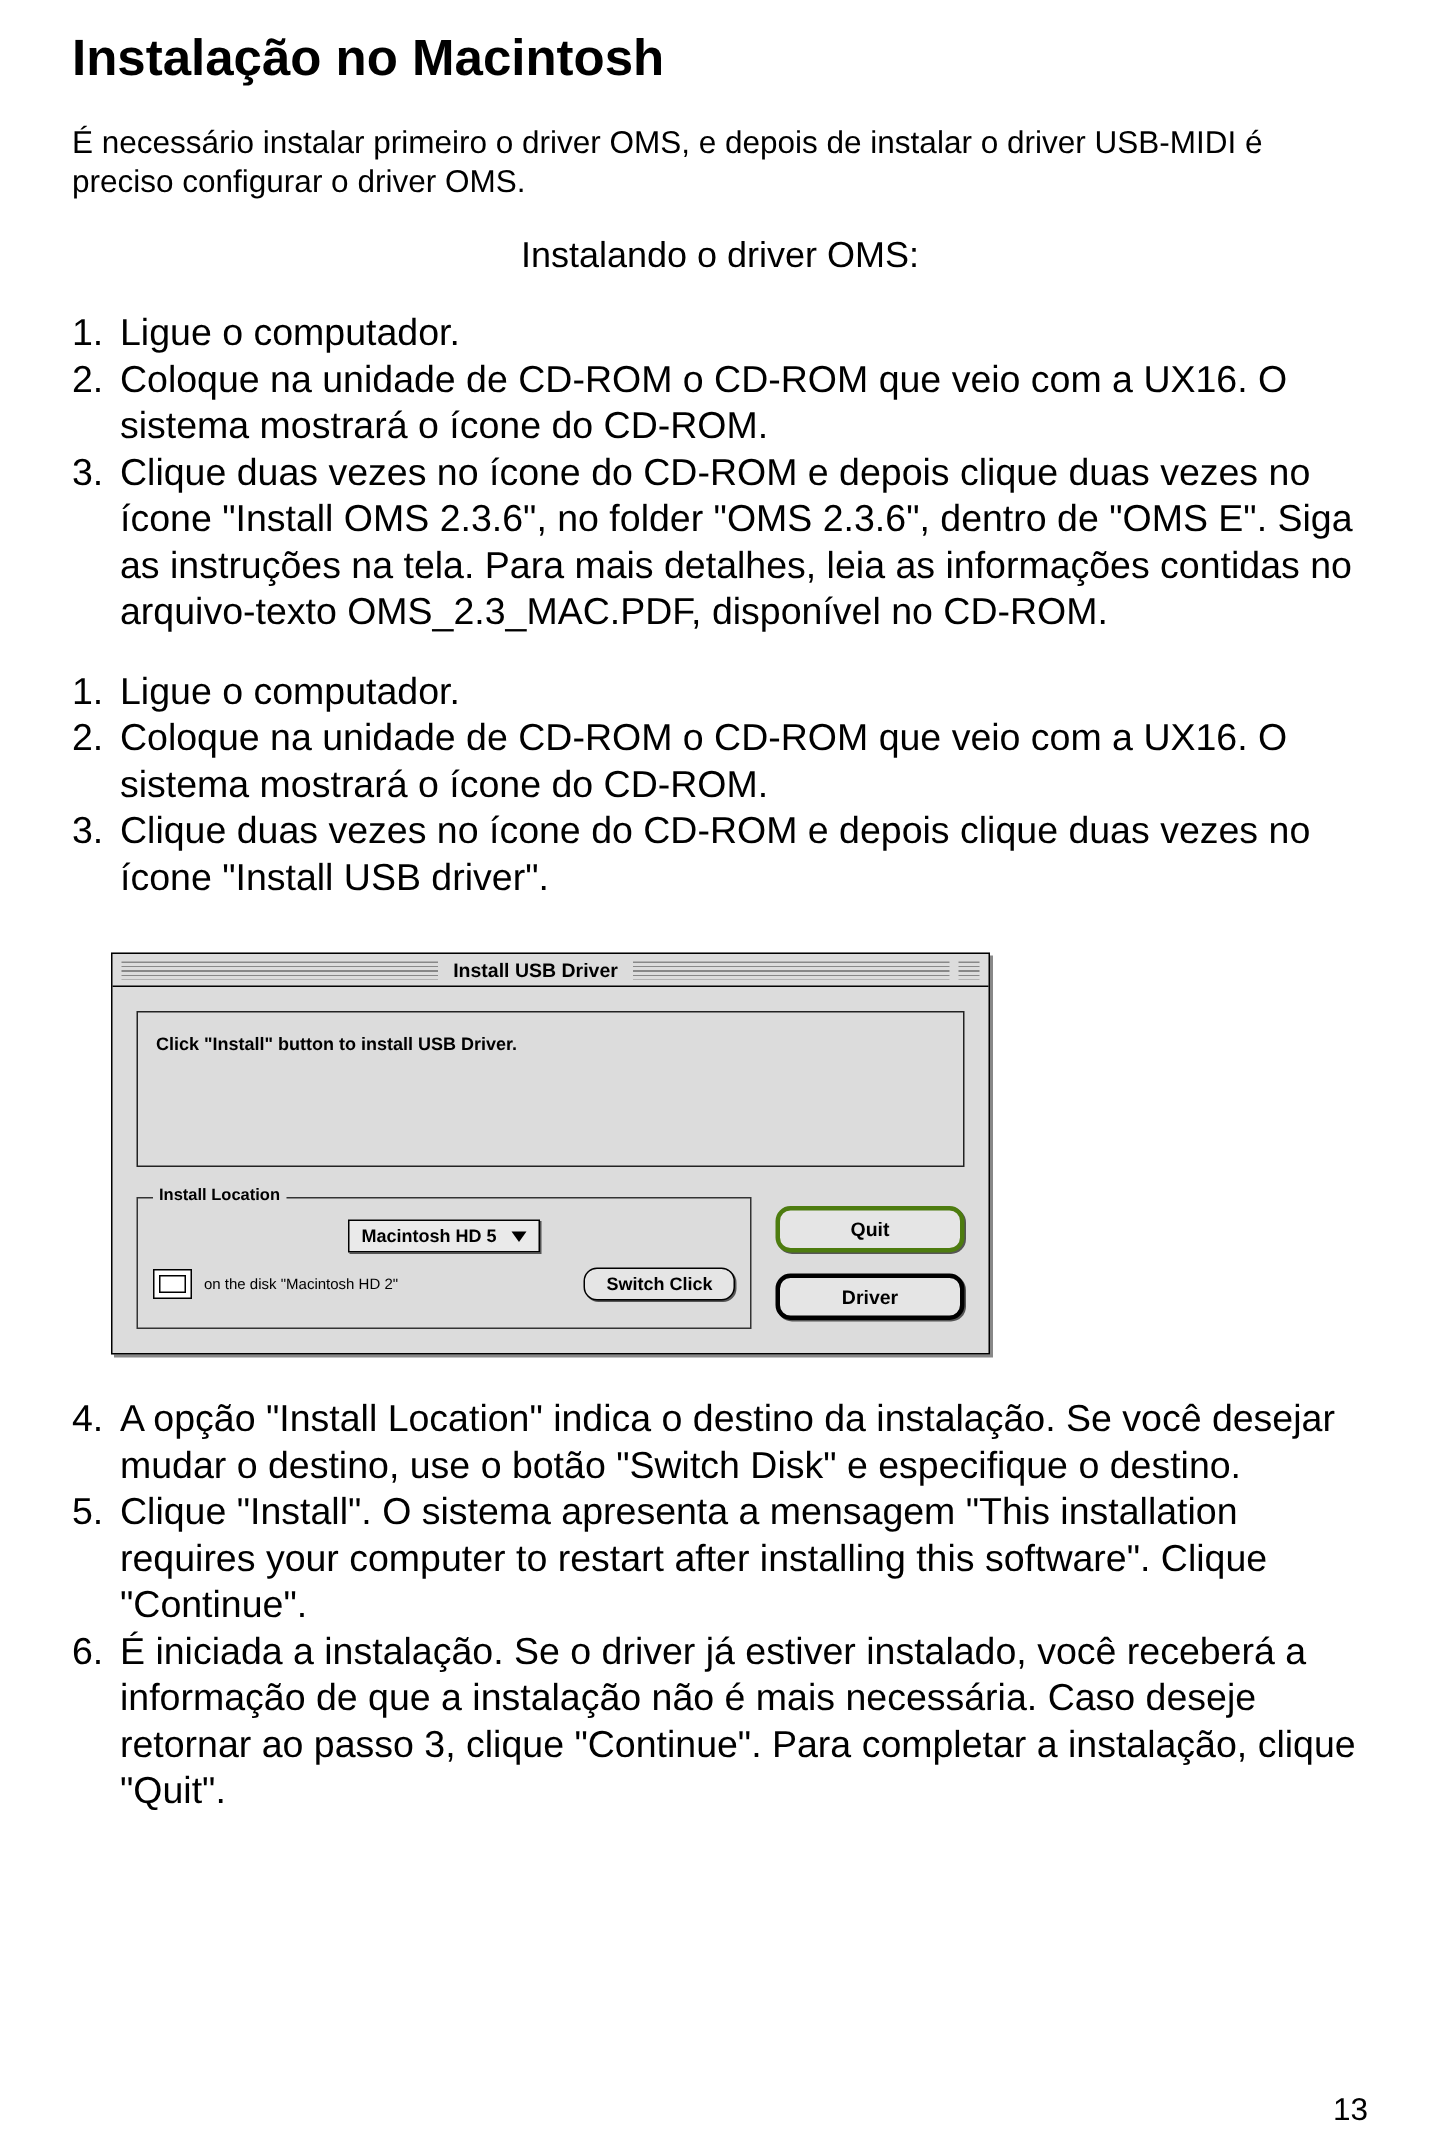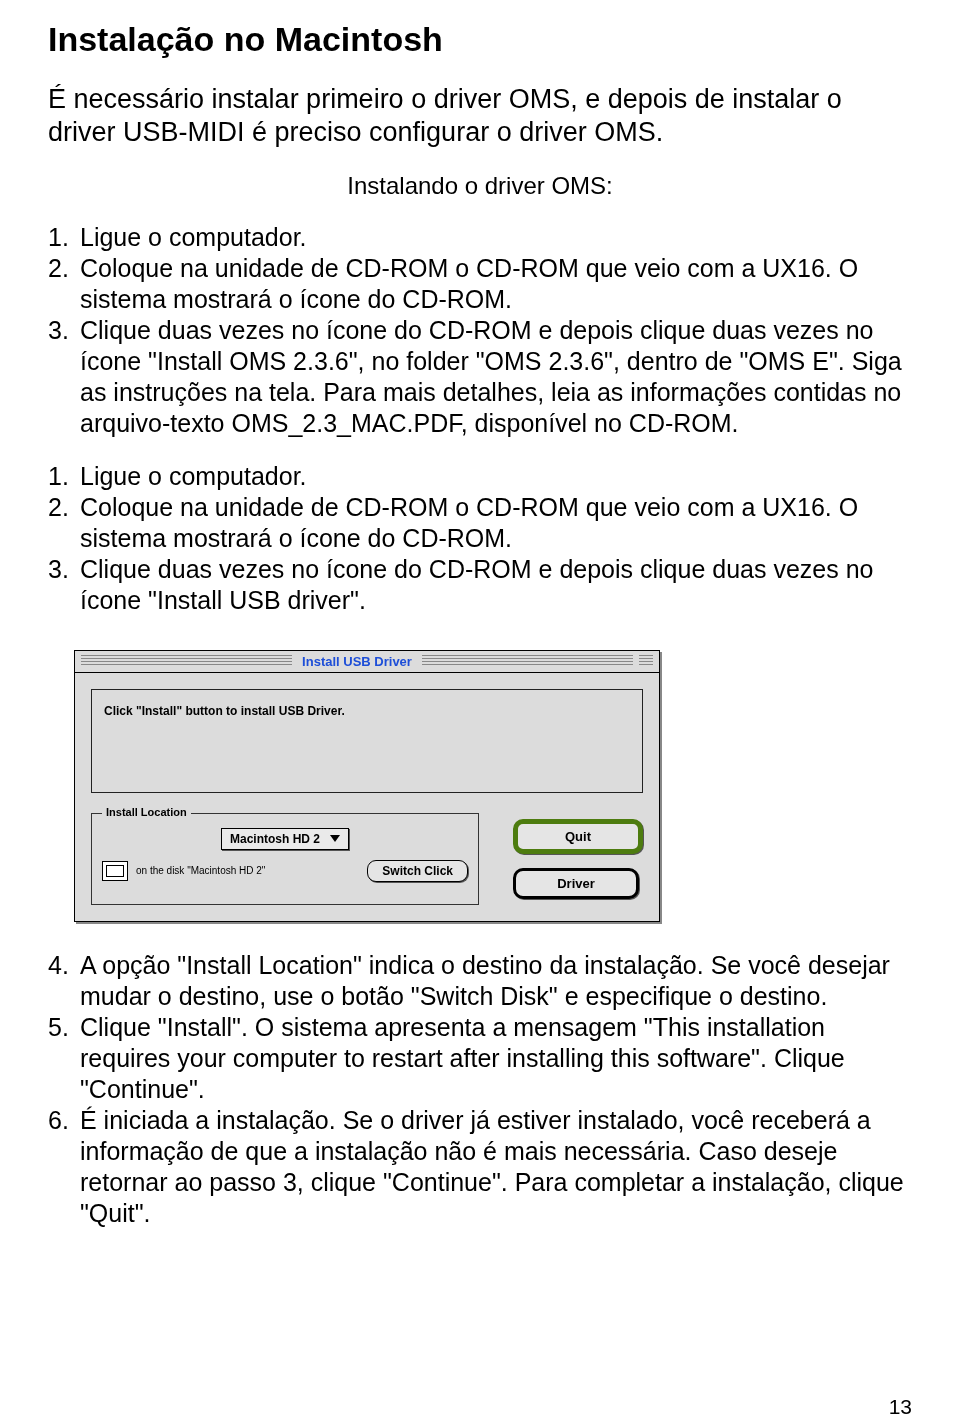--- a/index.html
+++ b/index.html
@@ -16,21 +16,21 @@
     box-sizing: border-box;
     position: relative;
     border-radius: 25px;
   }
   h1 {
     font-size: 34px;
     font-weight: bold;
     margin: 0 0 24px 0;
   }
   p {
-    font-size: 27px;
+    font-size: 21px;
     line-height: 1.24;
     margin: 0 0 22px 0;
   }
   .subhead {
     font-size: 24px;
     font-weight: normal;
     margin: 0 0 22px 0;
     text-align: center;
   }
   ol.steps {
@@ -75,21 +75,21 @@
     background: repeating-linear-gradient(
       to bottom,
       #888 0px, #888 1px,
       transparent 1px, transparent 3px
     );
   }
   .dialog-title {
     padding: 0 10px;
     font-size: 13px;
     font-weight: bold;
-    color: #1d4ed8;
+    color: #000000;
   }
   .titlebar-icon {
     width: 14px;
     height: 12px;
     margin-left: 6px;
     background: repeating-linear-gradient(
       to bottom,
       #888 0px, #888 1px,
       transparent 1px, transparent 3px
     );
@@ -105,21 +105,21 @@
   }
   .msg-text {
     font-size: 12px;
     font-weight: bold;
     color: #000;
   }
 
   .install-row {
     display: flex;
     align-items: stretch;
-    gap: 34px;
+    gap: 16px;
   }
   .install-location {
     flex: 1;
     border: 1px solid #333;
     position: relative;
     padding: 14px 10px 6px 10px;
   }
   .install-location .legend {
     position: absolute;
     top: -8px;
@@ -185,21 +185,21 @@
   }
   .right-btns {
     display: flex;
     flex-direction: column;
     justify-content: space-between;
     gap: 14px;
     padding: 6px 0;
   }
   .pill-btn {
     display: inline-block;
-    border: 5px solid #4d7c0f;
+    border: 3px solid #4d7c0f;
     border-radius: 10px;
     background: #e5e5e5;
     box-shadow: 1px 1px 0 #555;
     font-size: 13px;
     font-weight: bold;
     padding: 5px 0;
     width: 120px;
     text-align: center;
   }
   .pill-btn.primary {
@@ -247,21 +247,21 @@
       </div>
       <div class="dialog-body">
         <div class="msg-box">
           <div class="msg-text">Click "Install" button to install USB Driver.</div>
         </div>
         <div class="install-row">
           <div class="install-location">
             <div class="legend">Install Location</div>
             <div class="loc-top">
               <div class="select-like">
-                <span>Macintosh HD 2</span>
+                <span>Macintosh HD 5</span>
                 <span class="tri"></span>
               </div>
             </div>
             <div class="loc-bottom">
               <div class="disk-icon"></div>
               <div class="disk-text">on the disk "Macintosh HD 2"</div>
               <div class="switch-btn">Switch Click</div>
             </div>
           </div>
           <div class="right-btns">

